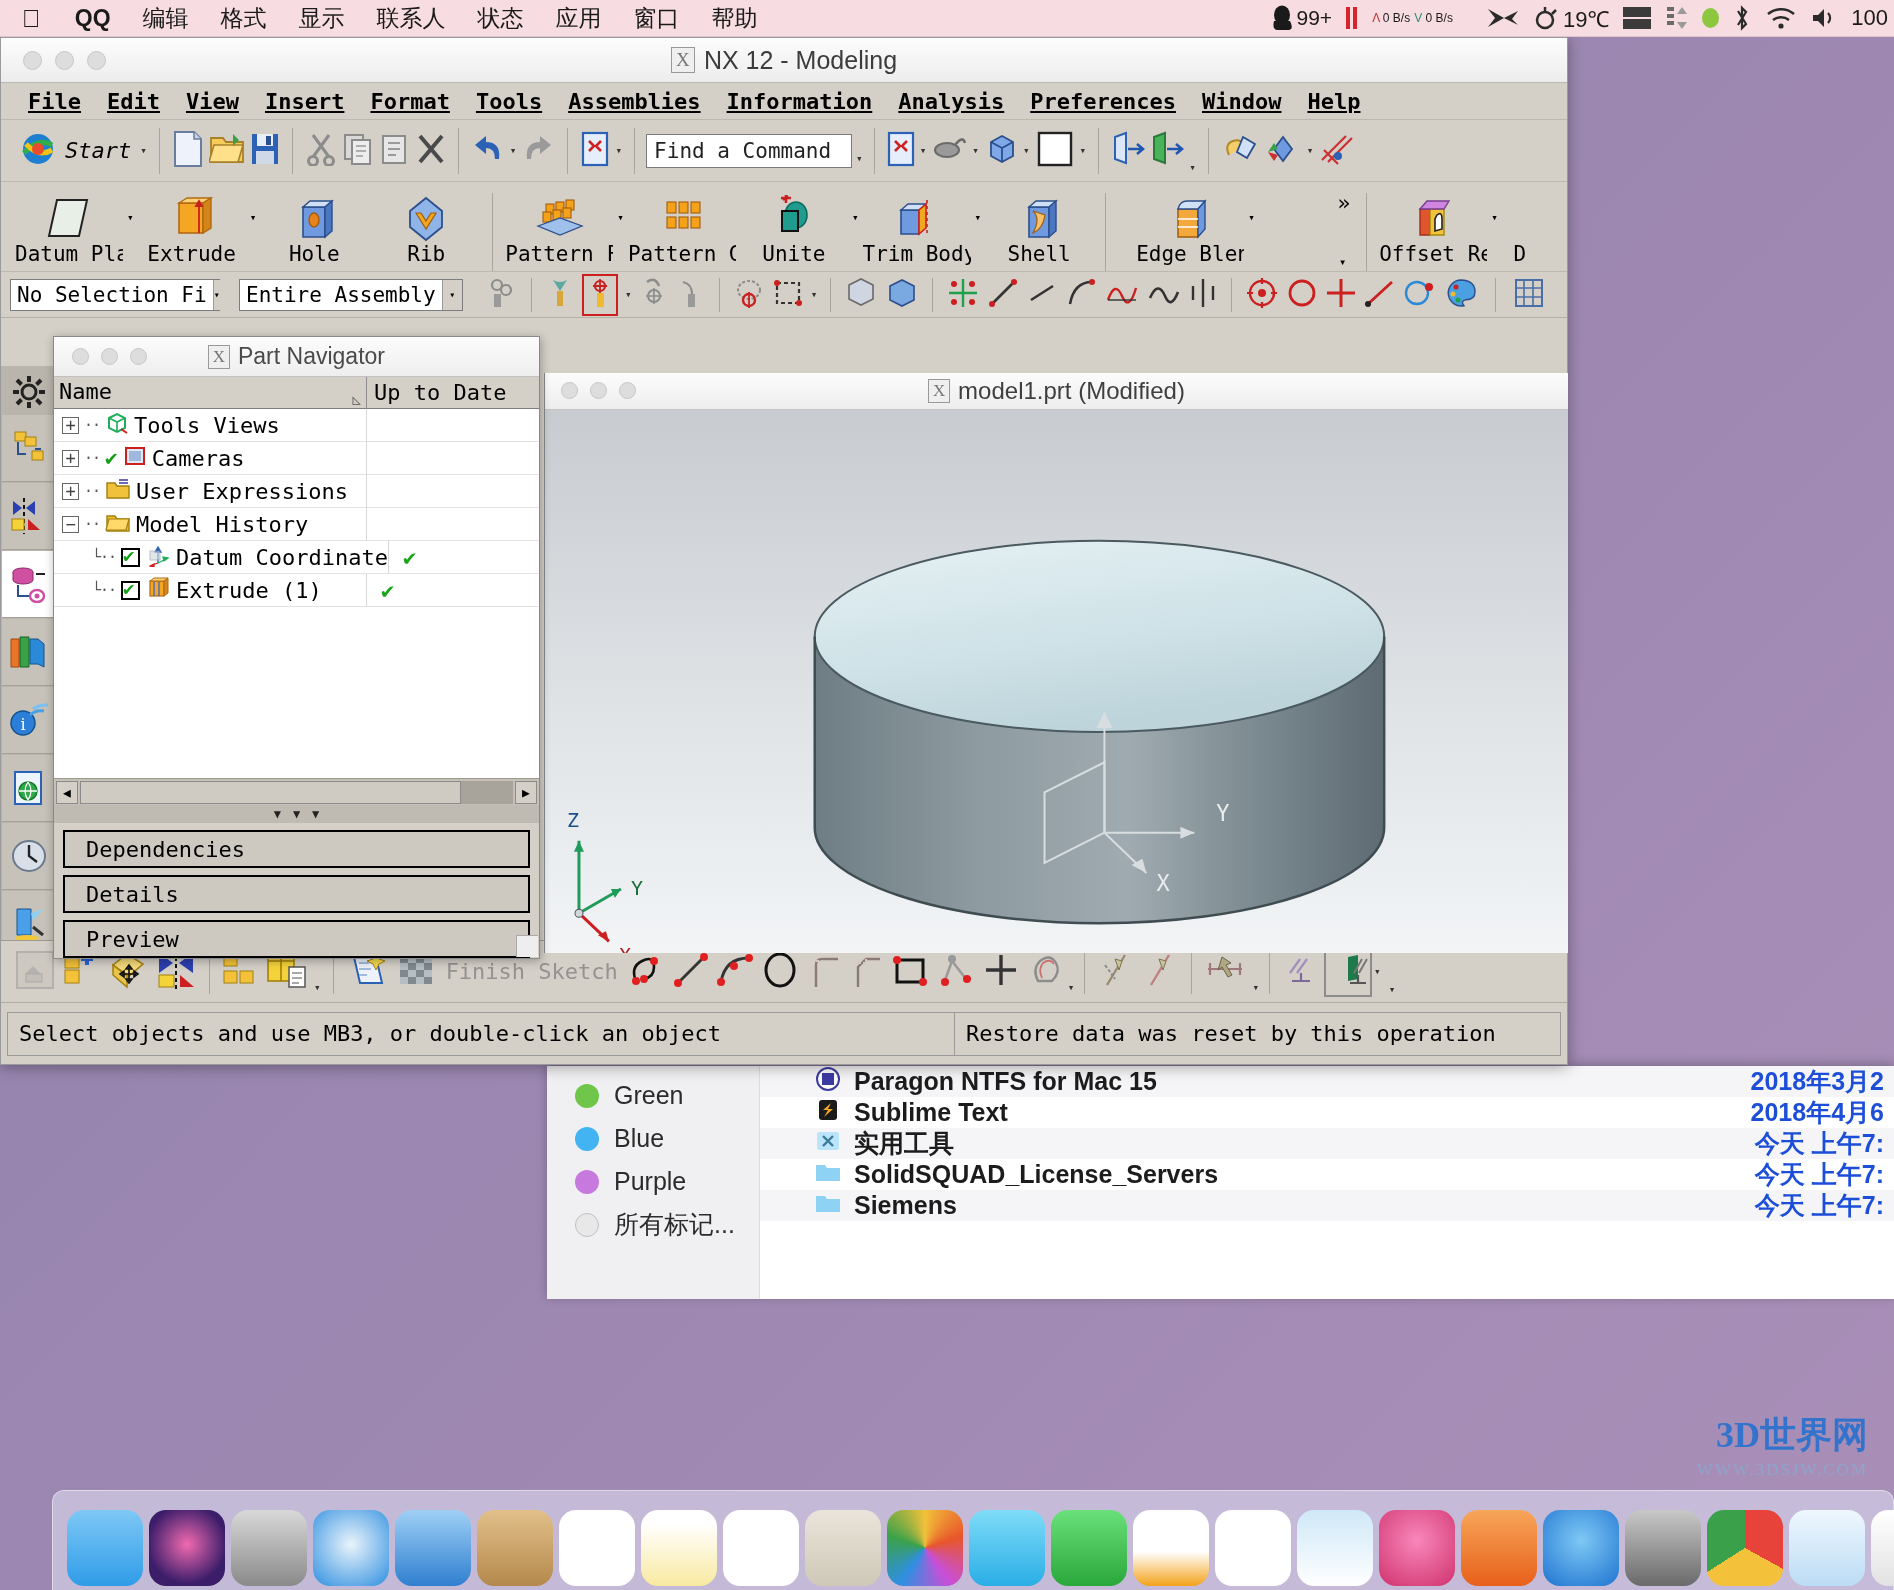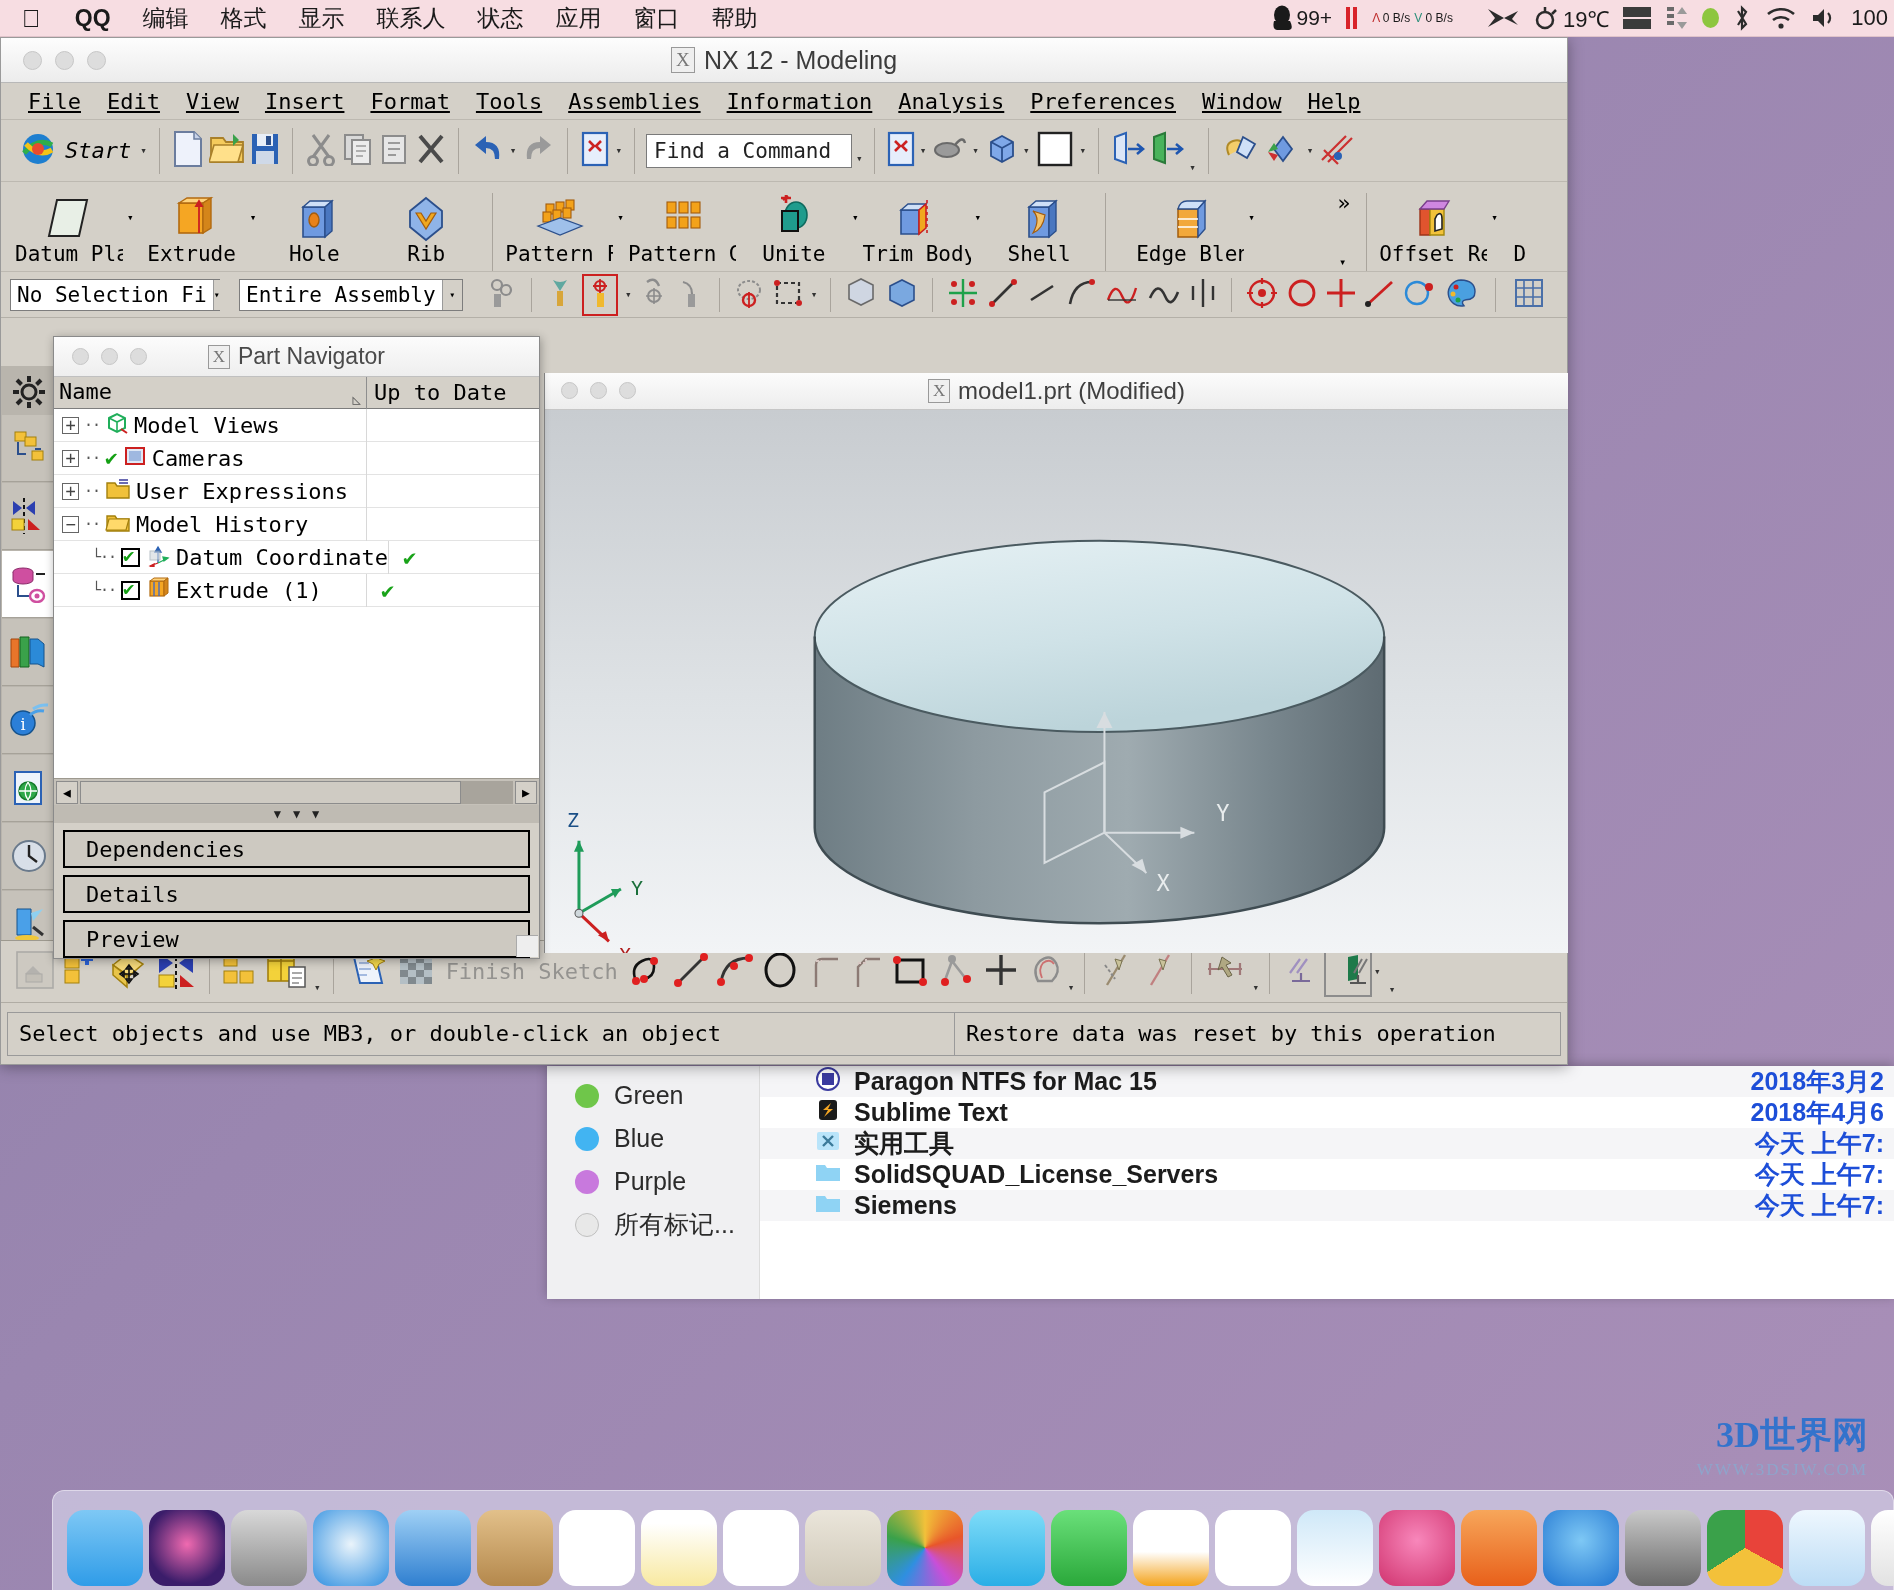--- a/index.html
+++ b/index.html
@@ -54,21 +54,21 @@
   .nxlogo{
     width:24px;height:26px;border:1px solid #999;background:#efefef;
     font-size:19px;line-height:24px;text-align:center;color:#777;
     font-family:"Liberation Serif",serif;
   }
 
   
   #nxmenu{
     height:37px;background:#d4d0c8;border-bottom:1px solid #bdb9b1;
     display:flex;align-items:center;padding-left:14px;gap:0px;
-    font-size:22px;color:#000;
+    font-size:22px;color:#000;font-weight:bold;
   }
   #nxmenu .m{padding:0 13px;line-height:37px;white-space:nowrap;}
   #nxmenu .m u{text-decoration:underline;}
 
   
   #nxtb1{height:62px;background:#d4d0c8;display:flex;align-items:center;
          border-bottom:1px solid #bdb9b1;padding-left:10px;gap:3px;}
   .tgrp{display:flex;align-items:center;gap:5px;padding:0 9px;height:54px;}
   .tsep{width:1px;height:46px;background:#a9a49c;}
   .startbtn{display:flex;align-items:center;gap:7px;font-size:22px;padding:0 4px;font-style:italic;}
@@ -1137,21 +1137,21 @@
       <div class="nm">
         <span class="tnode">+</span>
           <span class="dots">··</span>
         <span>
           <svg width="24" height="24" viewBox="0 0 24 24">
               <path d="M4 7 l8 -4 l8 4 v10 l-8 4 l-8 -4 z" fill="none" stroke="#1fae5a" stroke-width="2"></path>
               <path d="M4 7 l8 4 l8 -4 M12 11 v10" stroke="#1fae5a" stroke-width="1.6" fill="none"></path>
               <path d="M16 18 l6 4" stroke="#cc2020" stroke-width="2"></path>
             </svg>
         </span>
-        <span>Model Views</span>
+        <span>Tools Views</span>
       </div>
       <div class="st"></div>
     </div>
 
     <div class="pnrow">
       <div class="nm">
         <span class="tnode">+</span>
           <span class="dots">··</span>
         <span style="color:#14a014;font-size:21px">✔</span>
         <span>

